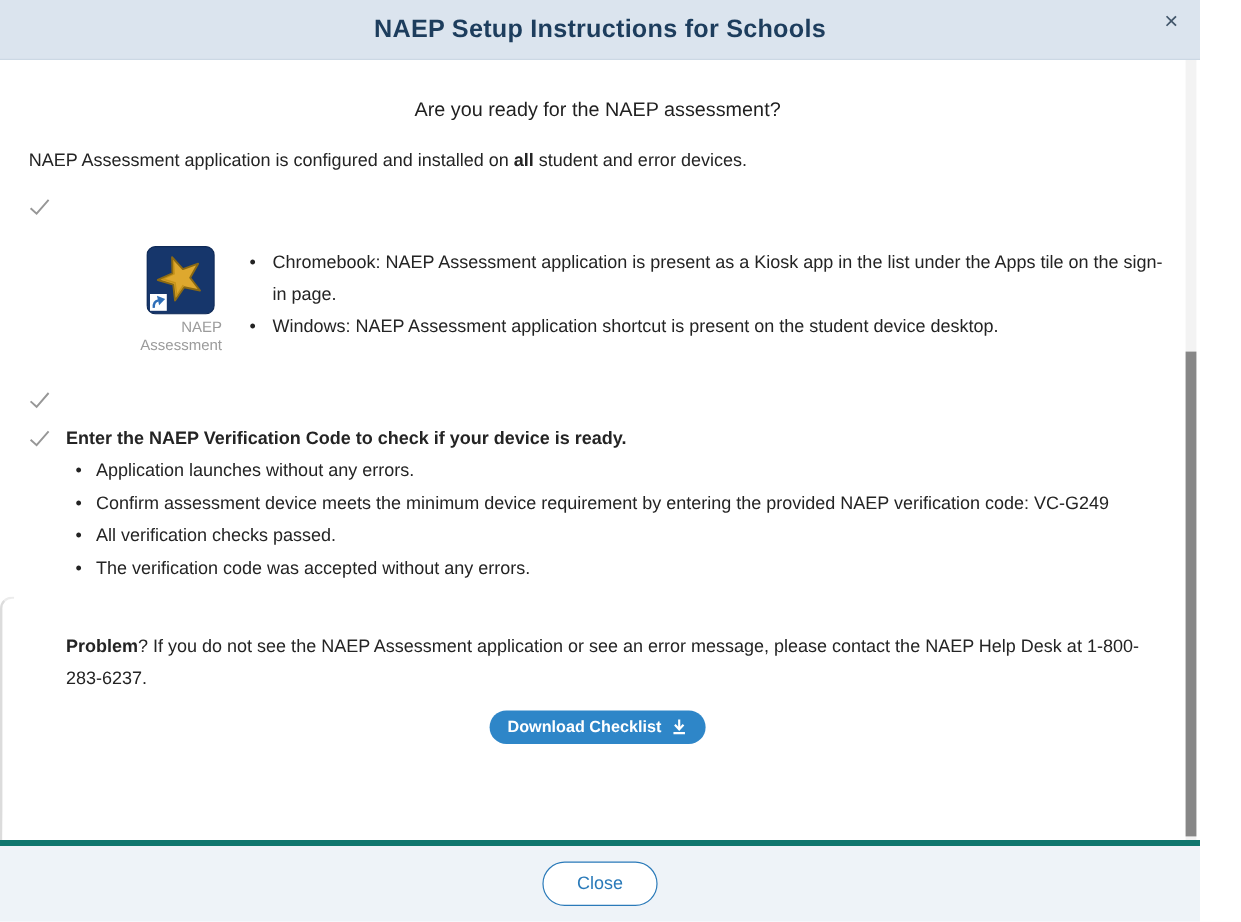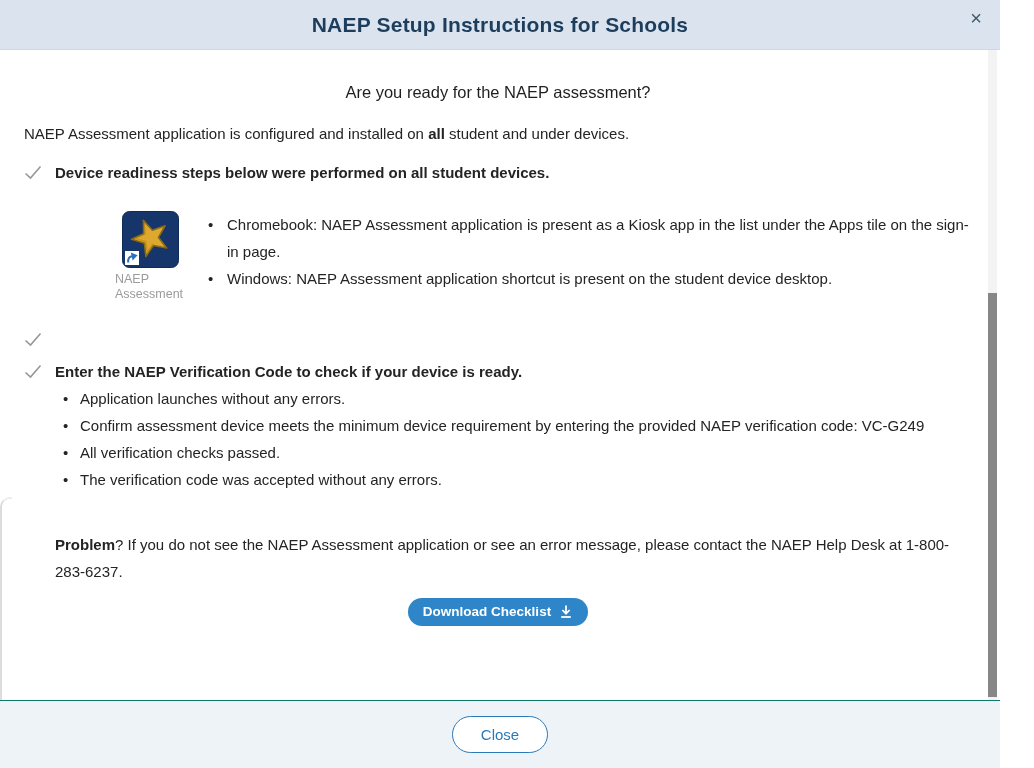--- a/index.html
+++ b/index.html
@@ -45,21 +45,21 @@
   b, .bold { font-weight: 700; }
 
   .check-row { display: flex; align-items: flex-start; }
   .check-row .chk { width: 31px; flex: 0 0 31px; padding-top: 6px; }
   .check-row .chk svg { display: block; }
   .check-row1 { margin-top: 12px; }
   .check-row2 { margin-top: 24px; }
   .check-row3 { margin-top: 11px; }
 
   .icon-row { margin-top: 25px; margin-left: 91px; display: flex; align-items: flex-start; }
-  .app-icon-block { width: 70px; flex: 0 0 70px; text-align: left; }
+  .app-icon-block { width: 70px; flex: 0 0 70px; text-align: right; }
   .app-icon-block svg { display: block; margin: 0 auto; }
   .app-caption {
     margin-top: 4px; font-size: 12.5px; line-height: 15px; color: #9b9b9b;
     text-shadow: -1px -1px 0 #fff, 1px -1px 0 #fff, -1px 1px 0 #fff, 1px 1px 0 #fff,
                  0 -1px 0 #fff, 0 1px 0 #fff, -1px 0 0 #fff, 1px 0 0 #fff;
   }
   .bullets { list-style: none; }
   .bullets li { display: flex; }
   .bullets li::before {
     content: "\2022"; flex: 0 0 19px; font-size: 15px; line-height: 27px; color: #232323;
@@ -75,21 +75,21 @@
     display: inline-flex; align-items: center; gap: 8px;
     background: #2e86c8; color: #fff; border: none; cursor: pointer;
     font-family: Liberation Sans, sans-serif;
     font-size: 13.5px; font-weight: 700;
     padding: 6px 15px 7px 15px; border-radius: 15px; line-height: 15px;
   }
   .download-btn svg { display: block; }
 
   
   .modal-footer {
-    height: 68px; background: #eef3f8; border-top: 1px solid #0f766e;
+    height: 68px; background: #eef3f8; border-top: 5px solid #0f766e;
     display: flex; align-items: center; justify-content: center;
   }
   .close-btn {
     background: #fff; color: #2a7ab9; border: 1.5px solid #2a7ab9;
     border-radius: 19px; padding: 8px 28px; cursor: pointer;
     font-family: "Liberation Sans", sans-serif; font-size: 15px; line-height: 19px;
   }
 
   
   .scrollbar-track {
@@ -115,29 +115,28 @@
 
   <div class="modal-header">
     <span class="modal-title">NAEP Setup Instructions for Schools</span>
     <button class="close-x">×</button>
   </div>
 
   <div class="modal-body">
 
     <div class="q-heading">Are you ready for the NAEP assessment?</div>
 
-    <p class="bodytext intro"><span>NAEP Assessment application is configured and installed on </span><b>all</b><span> student and under devices.</span></p>
+    <p class="bodytext intro"><span>NAEP Assessment application is configured and installed on </span><b>all</b><span> student and error devices.</span></p>
 
     <div class="check-row check-row1 bodytext">
       <span class="chk">
         <svg width="18" height="15" viewBox="0 0 18 15">
             <polyline points="1.5,8.5 6.5,13 16.5,1.5" fill="none" stroke="#979797" stroke-width="1.6"></polyline>
           </svg>
       </span>
-      <span><b>Device readiness steps below were performed on all student devices.</b><span></span></span>
     </div>
 
     <div class="icon-row">
       <div class="app-icon-block">
         <svg width="57" height="57" viewBox="0 0 57 57">
           <rect x="0.5" y="0.5" width="56" height="56" rx="7" fill="#16366b" stroke="#0f2a57"></rect>
           <g transform="rotate(-22 28.5 27)">
             <path d="M28.5,8 L33.2,20.5 L46.6,21.1 L36.1,29.5 L39.7,42.4 L28.5,35 L17.3,42.4 L20.9,29.5 L10.4,21.1 L23.8,20.5 Z" fill="#dea82e" stroke="#8a6914" stroke-width="1.6" stroke-linejoin="round"></path>
             <path d="M28.5,11 L25,21.5 L14.5,21.9 L22.9,28.6 L20.2,39 L28.5,33" fill="none" stroke="#b8860b" stroke-width="1.2" opacity="0.6"></path>
           </g>

